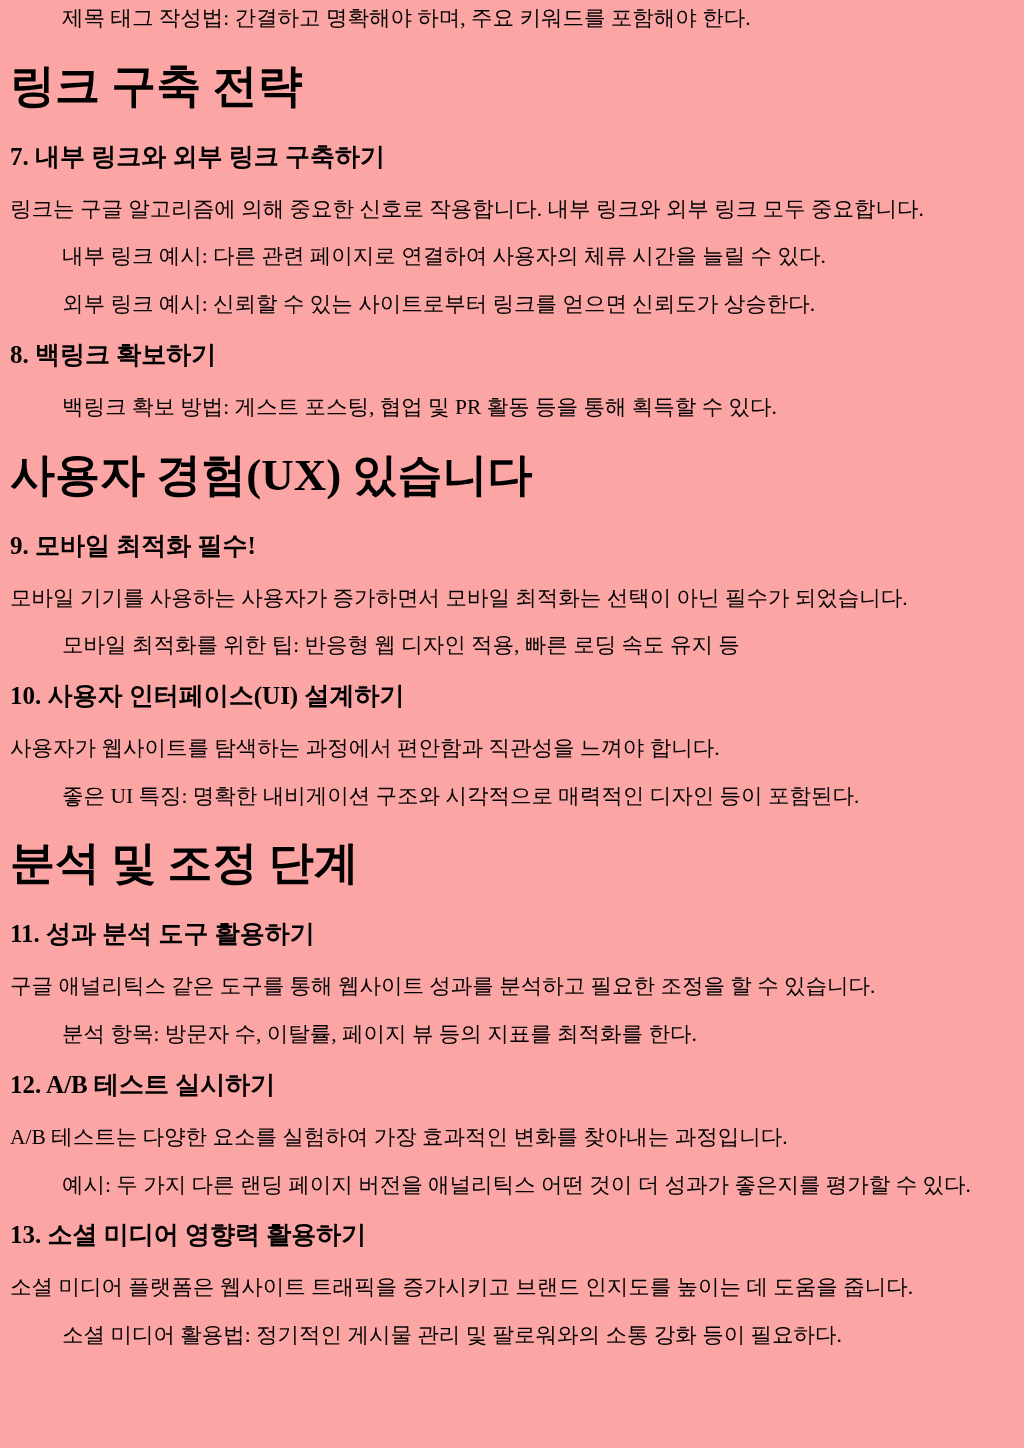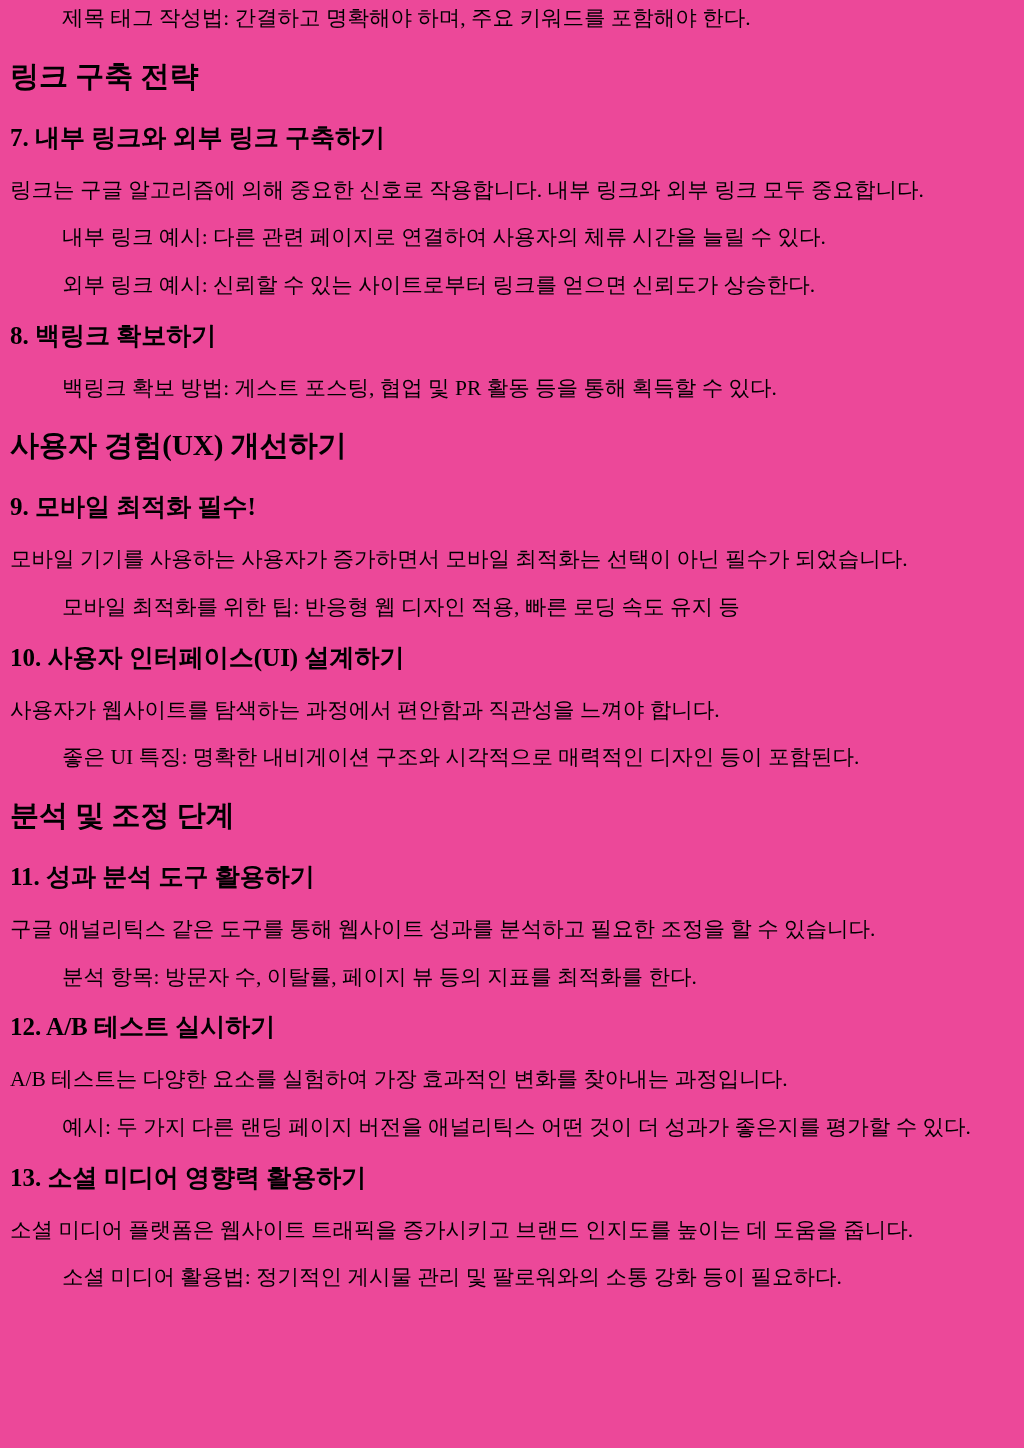--- a/index.html
+++ b/index.html
@@ -12,24 +12,24 @@
     width: 1024px;
     height: 1448px;
     overflow: hidden;
     font-family: "Liberation Serif", "DejaVu Sans", serif;
   }
   .page {
     box-sizing: border-box;
     width: 1024px;
     height: 1448px;
     padding: 6px 12px 0 10px;
-    background: #ec4899;
+    background: #fca5a5;
   }
   .doc-h1 {
-    font-size: 29px;
+    font-size: 45px;
     font-weight: 700;
     line-height: 1.2;
     margin: 28px 0 29px 0;
     letter-spacing: 0;
   }
   .doc-h2 {
     font-size: 25px;
     font-weight: 700;
     line-height: 1.2;
     margin: 10px 0 25px 0;
@@ -57,21 +57,21 @@
   <h1 class="doc-h1">링크 구축 전략</h1>
 
   <h2 class="doc-h2">7. 내부 링크와 외부 링크 구축하기</h2>
   <p class="doc-p">링크는 구글 알고리즘에 의해 중요한 신호로 작용합니다. 내부 링크와 외부 링크 모두 중요합니다.</p>
   <p class="doc-p indent">내부 링크 예시: 다른 관련 페이지로 연결하여 사용자의 체류 시간을 늘릴 수 있다.</p>
   <p class="doc-p indent">외부 링크 예시: 신뢰할 수 있는 사이트로부터 링크를 얻으면 신뢰도가 상승한다.</p>
 
   <h2 class="doc-h2">8. 백링크 확보하기</h2>
   <p class="doc-p indent">백링크 확보 방법: 게스트 포스팅, 협업 및 PR 활동 등을 통해 획득할 수 있다.</p>
 
-  <h1 class="doc-h1">사용자 경험(UX) 개선하기</h1>
+  <h1 class="doc-h1">사용자 경험(UX) 있습니다</h1>
 
   <h2 class="doc-h2">9. 모바일 최적화 필수!</h2>
   <p class="doc-p">모바일 기기를 사용하는 사용자가 증가하면서 모바일 최적화는 선택이 아닌 필수가 되었습니다.</p>
   <p class="doc-p indent">모바일 최적화를 위한 팁: 반응형 웹 디자인 적용, 빠른 로딩 속도 유지 등</p>
 
   <h2 class="doc-h2">10. 사용자 인터페이스(UI) 설계하기</h2>
   <p class="doc-p">사용자가 웹사이트를 탐색하는 과정에서 편안함과 직관성을 느껴야 합니다.</p>
   <p class="doc-p indent">좋은 UI 특징: 명확한 내비게이션 구조와 시각적으로 매력적인 디자인 등이 포함된다.</p>
 
   <h1 class="doc-h1">분석 및 조정 단계</h1>

